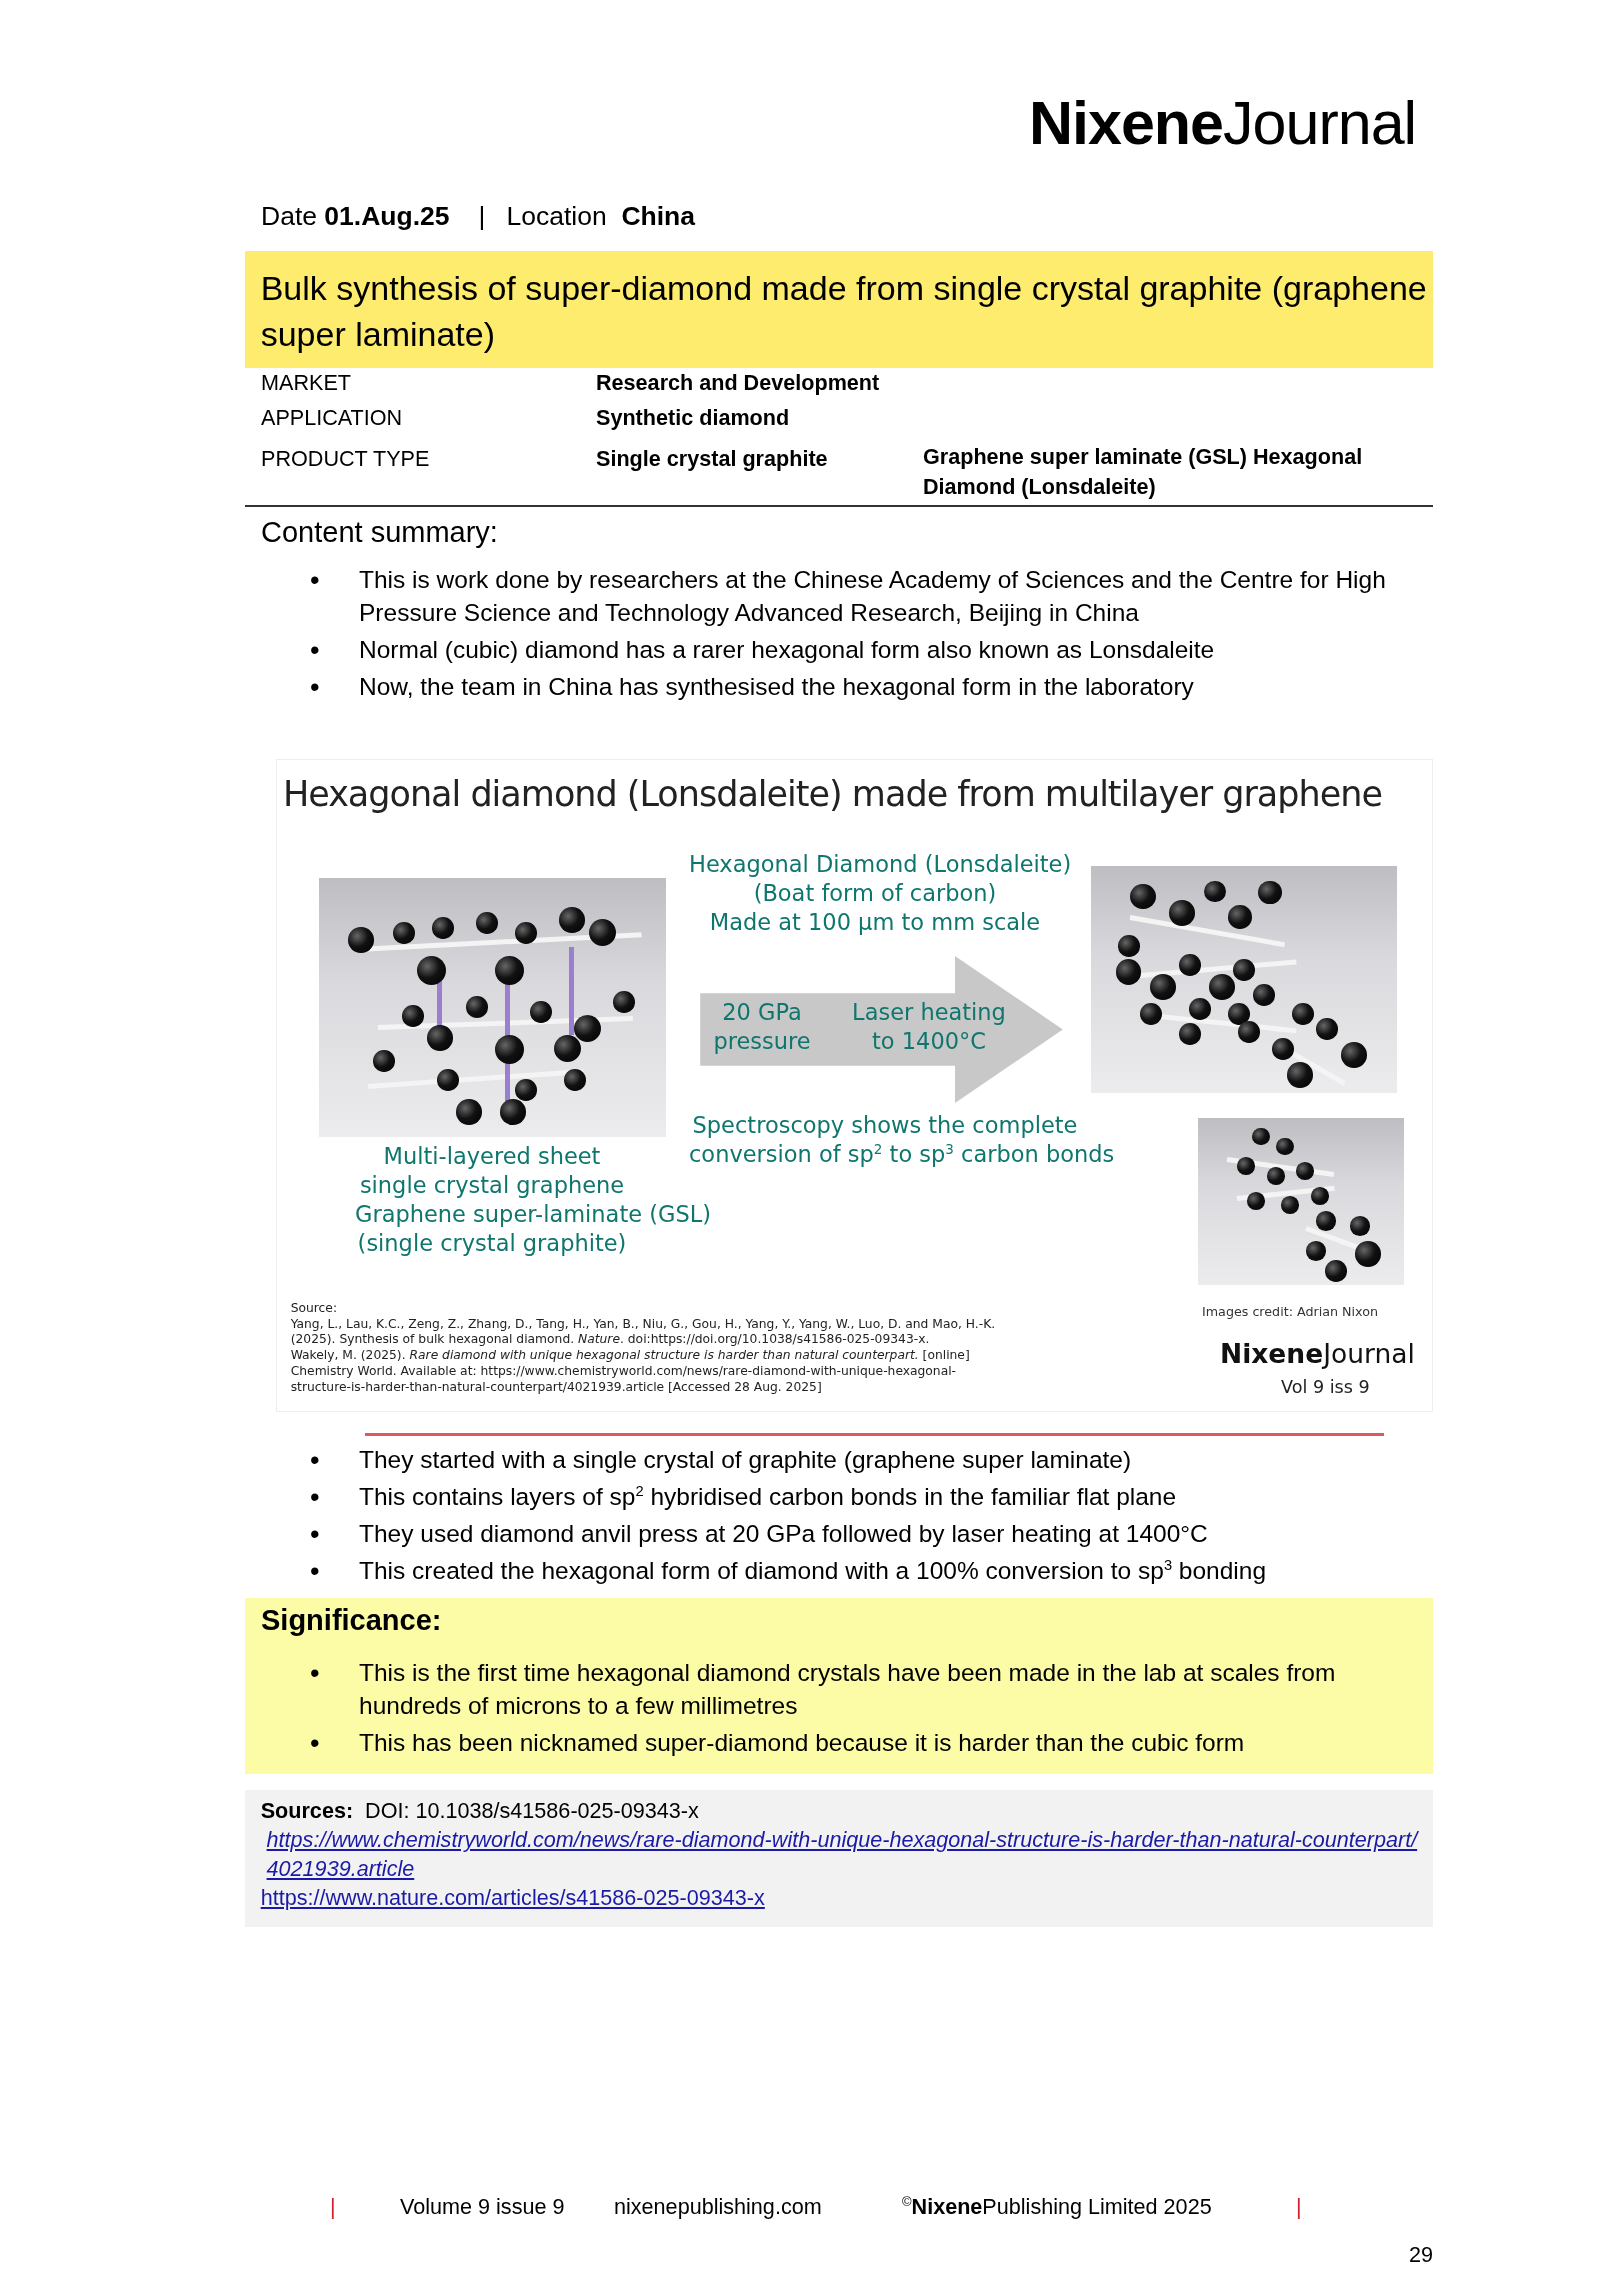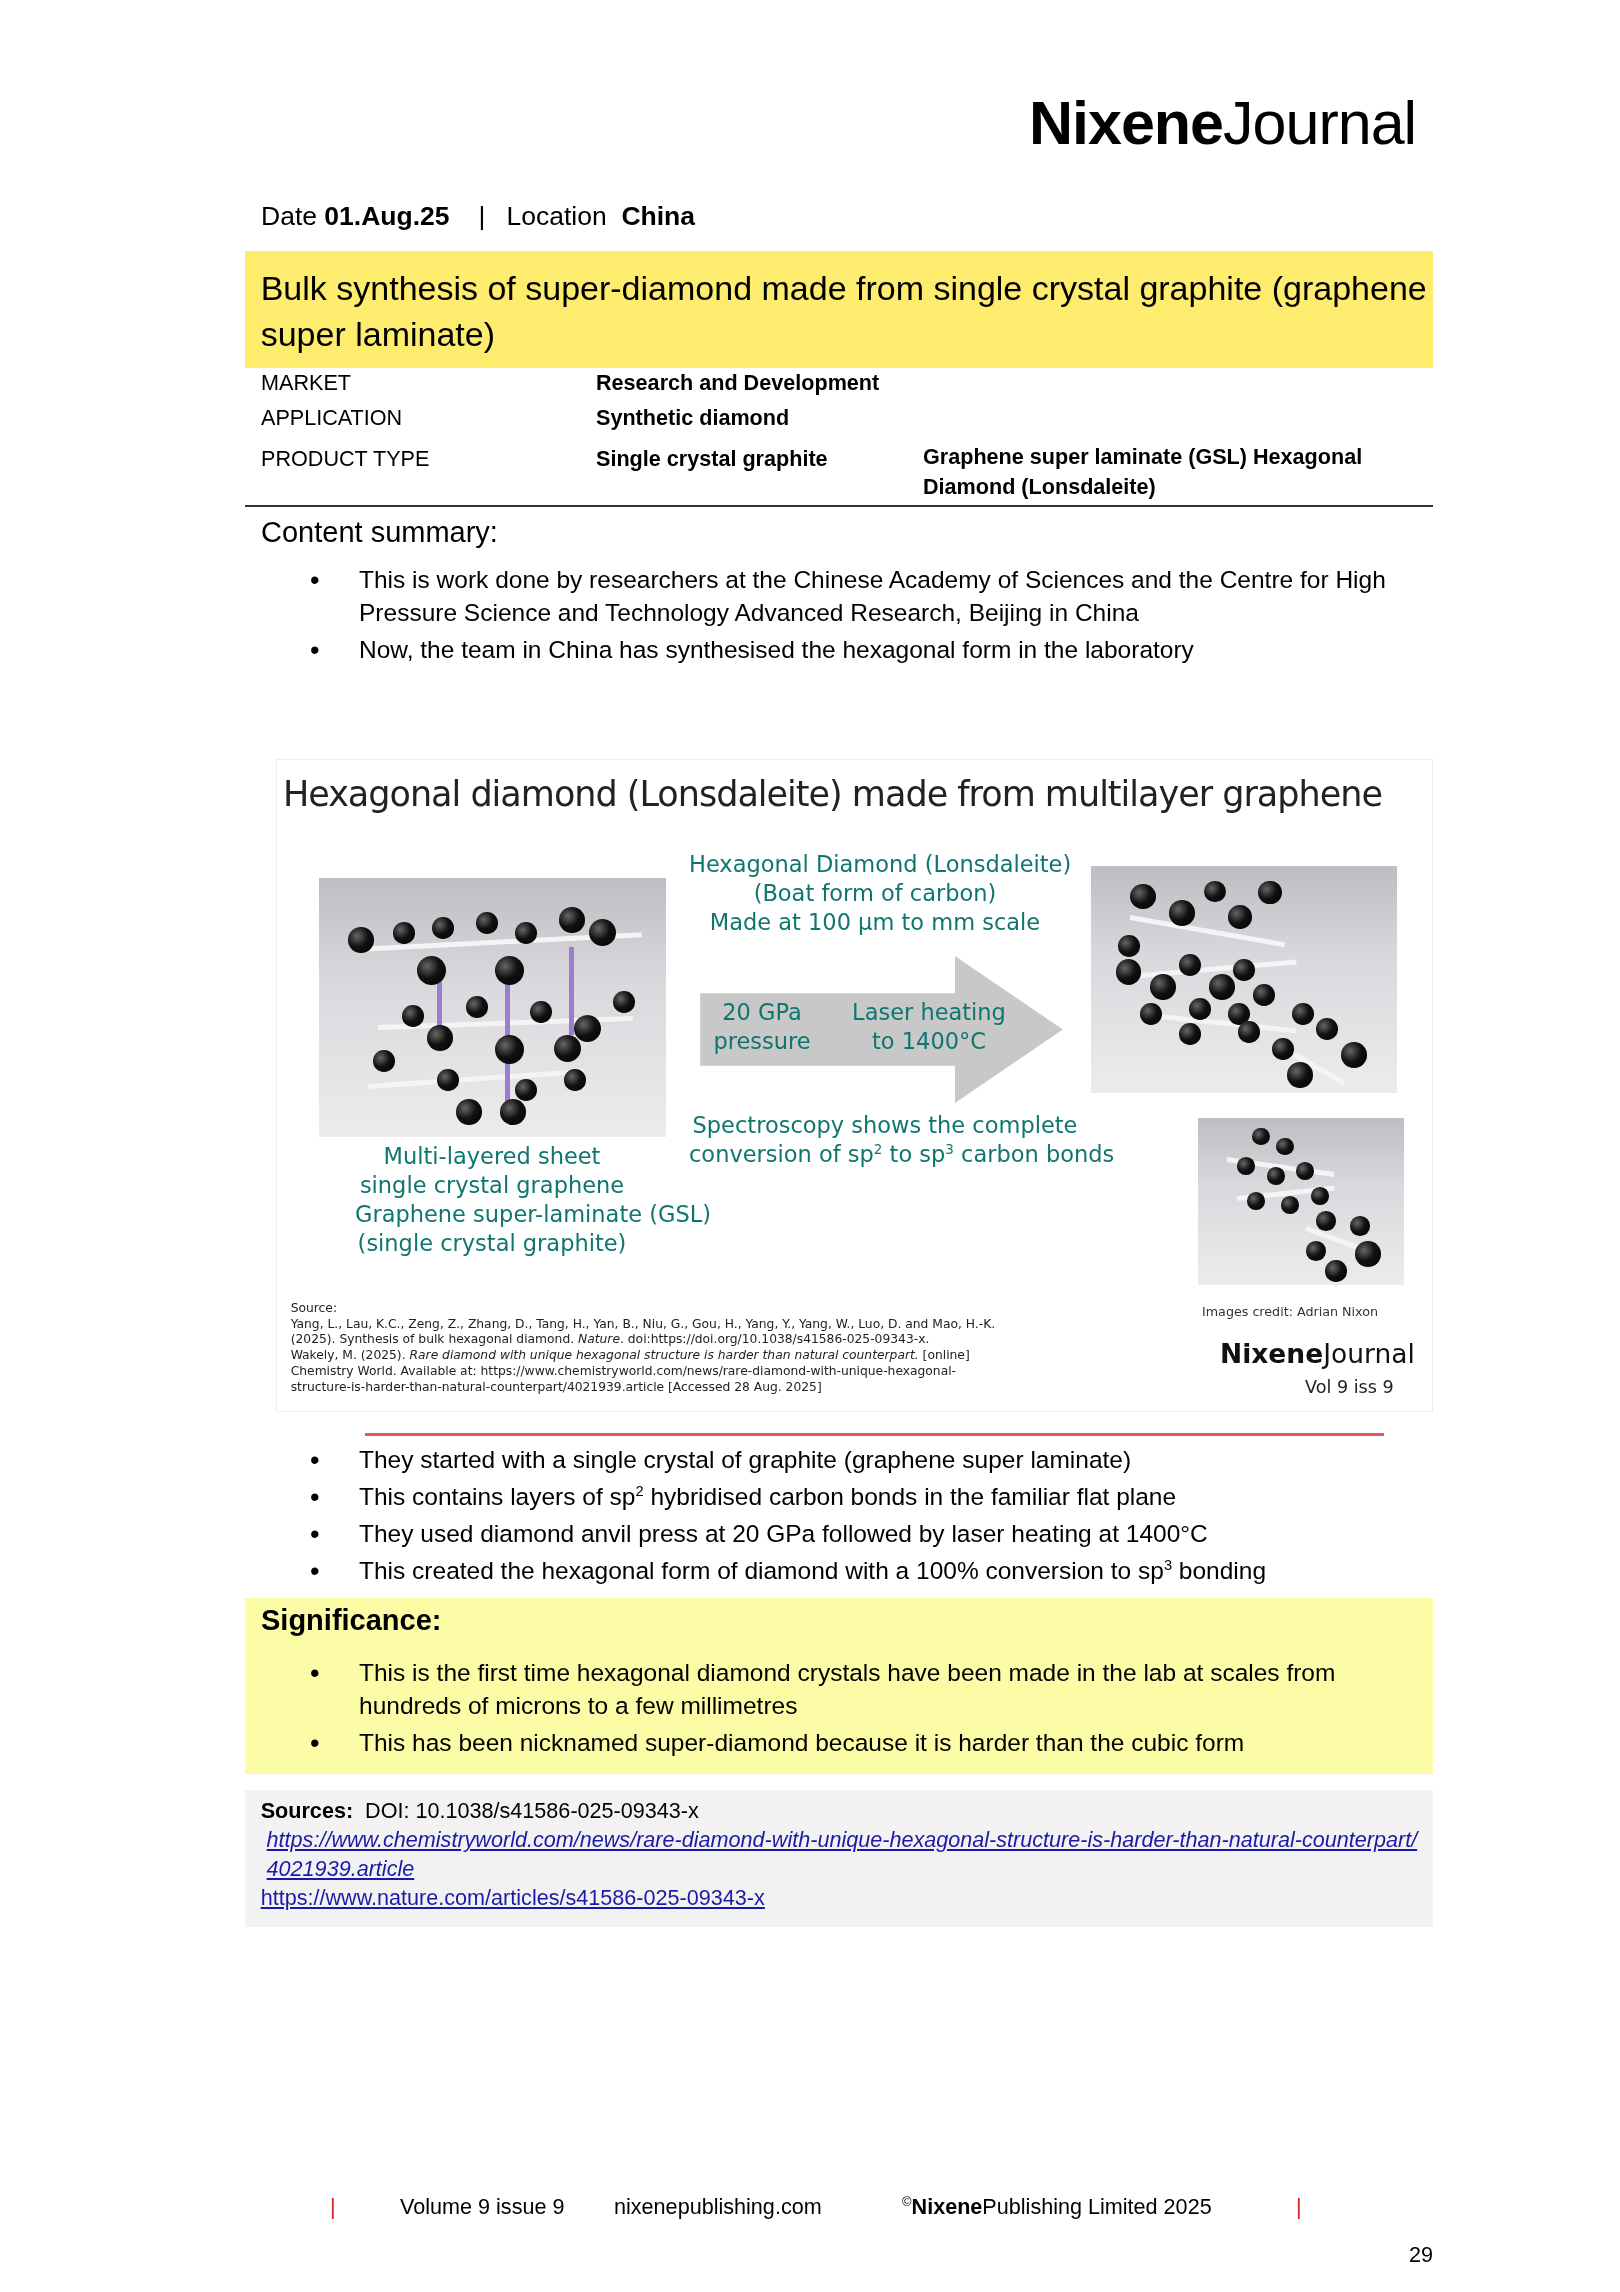--- a/index.html
+++ b/index.html
@@ -40,21 +40,21 @@
   .photo { position:absolute; background:linear-gradient(180deg,#bdbdc2 0%, #d9d9dd 40%, #ececee 100%); overflow:hidden; }
   .atom { position:absolute; width:21.6px; height:21.6px; border-radius:50%; background:radial-gradient(circle at 35% 35%, #666 0%, #111 45%, #000 100%); }
   .bond { position:absolute; height:4.9px; background:#f4f4f4; transform-origin:0 50%; }
   .vbond { position:absolute; width:4.9px; background:#9a7fd0; }
   .arrow { position:absolute; left:423px; top:196px; width:363px; height:147px; }
   .fig-source { position:absolute; left:13.7px; top:541px; font-size:12.3px; line-height:15.7px; color:#222; white-space:nowrap; }
   .fig-source i { font-style:italic; }
   .fig-credit { position:absolute; left:925px; top:544px; font-size:12.7px; color:#333; white-space:nowrap; }
   .fig-mast { position:absolute; left:943px; top:578px; font-size:26.5px; color:#111; white-space:nowrap; }
   .fig-mast .b { font-weight:bold; }
-  .fig-vol { position:absolute; left:1028px; top:617px; font-size:17.6px; color:#222; white-space:nowrap; }
+  .fig-vol { position:absolute; left:1004px; top:617px; font-size:17.6px; color:#222; white-space:nowrap; }
 
   .bottom-rule { left:365px; top:1433px; width:1019px; }
 
   .after-list { left:261px; top:1443px; width:1157px; }
   sup { font-size:0.6em; vertical-align:super; line-height:0; }
 
   .sig-box { left:245px; top:1598px; width:1188px; height:176px; background:#fdfca6; }
   .sig-h { left:261px; top:1604px; font-weight:bold; }
   .sig-list { left:261px; top:1656px; width:1157px; }
 
@@ -97,20 +97,21 @@
     <span class="k">PRODUCT TYPE</span>
     <span class="v">Single crystal graphite</span>
     <span class="v2" style="top:-3.9px;">Graphene super laminate (GSL) Hexagonal Diamond (Lonsdaleite)</span>
   </div>
 </div>
 <div class="abs meta-rule"></div>
 
 <div class="abs section-h summary-h">Content summary:</div>
 <ul class="abs bullets summary-list">
   <li>This is work done by researchers at the Chinese Academy of Sciences and the Centre for High Pressure Science and Technology Advanced Research, Beijing in China</li>
+  <li>Normal (cubic) diamond has a rarer hexagonal form also known as Lonsdaleite</li>
   <li>Now, the team in China has synthesised the hexagonal form in the laboratory</li>
 </ul>
 
 <div class="abs red-rule" style="left:365px; top:763px; width:1019px;"></div>
 <div class="abs figure">
   <div class="fig-title">Hexagonal diamond (Lonsdaleite) made from multilayer graphene</div>
 
   <div class="photo" style="left:42px; top:118px; width:347px; height:259px;">
     <div class="bond" style="left:39px;top:69px;width:284px;transform:rotate(-3deg);"></div>
     <div class="bond" style="left:59px;top:147px;width:255px;transform:rotate(-2deg);"></div>

